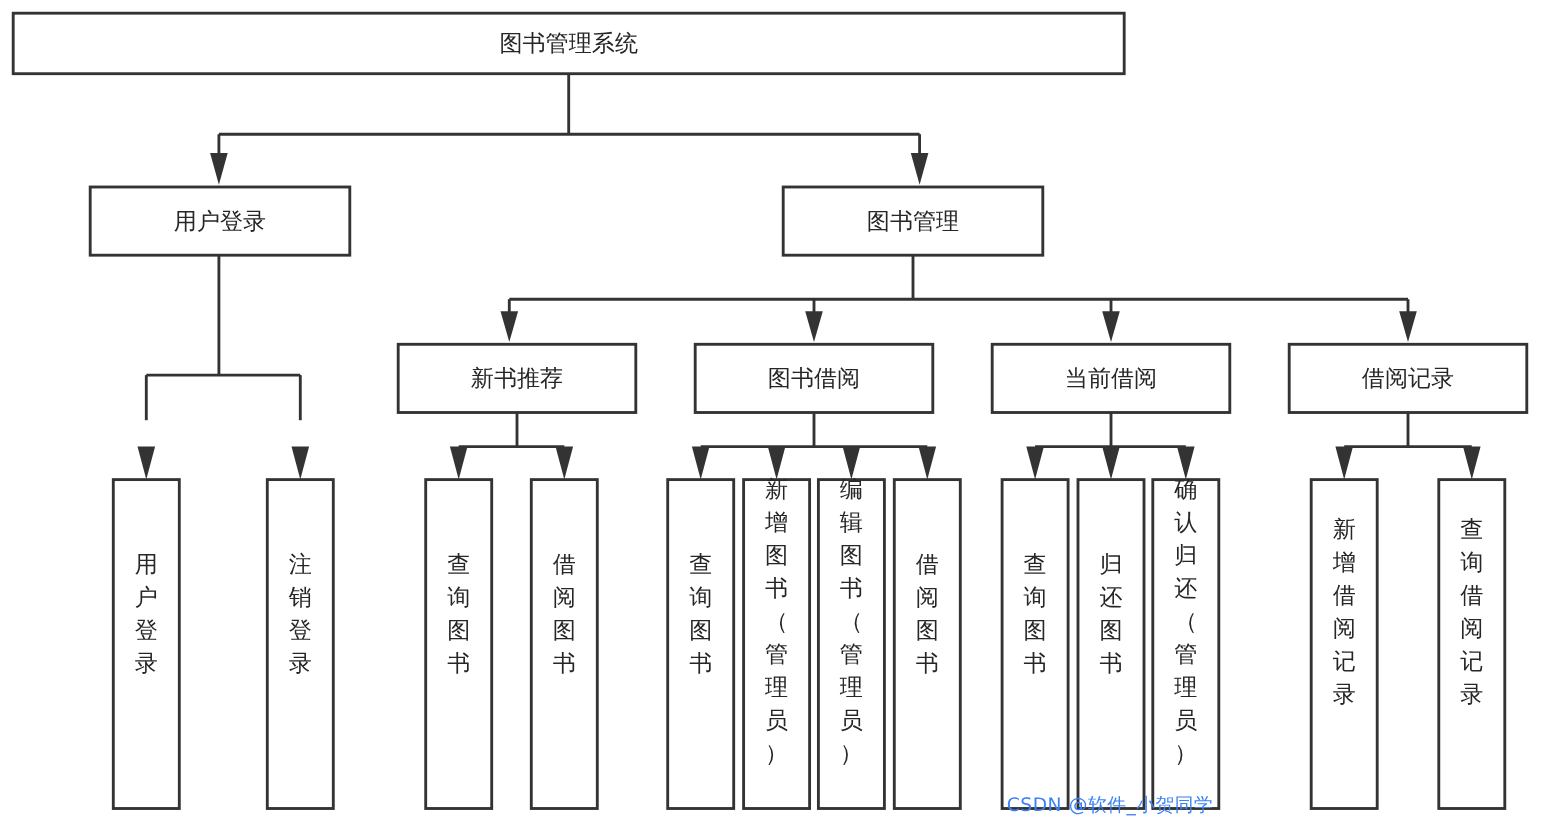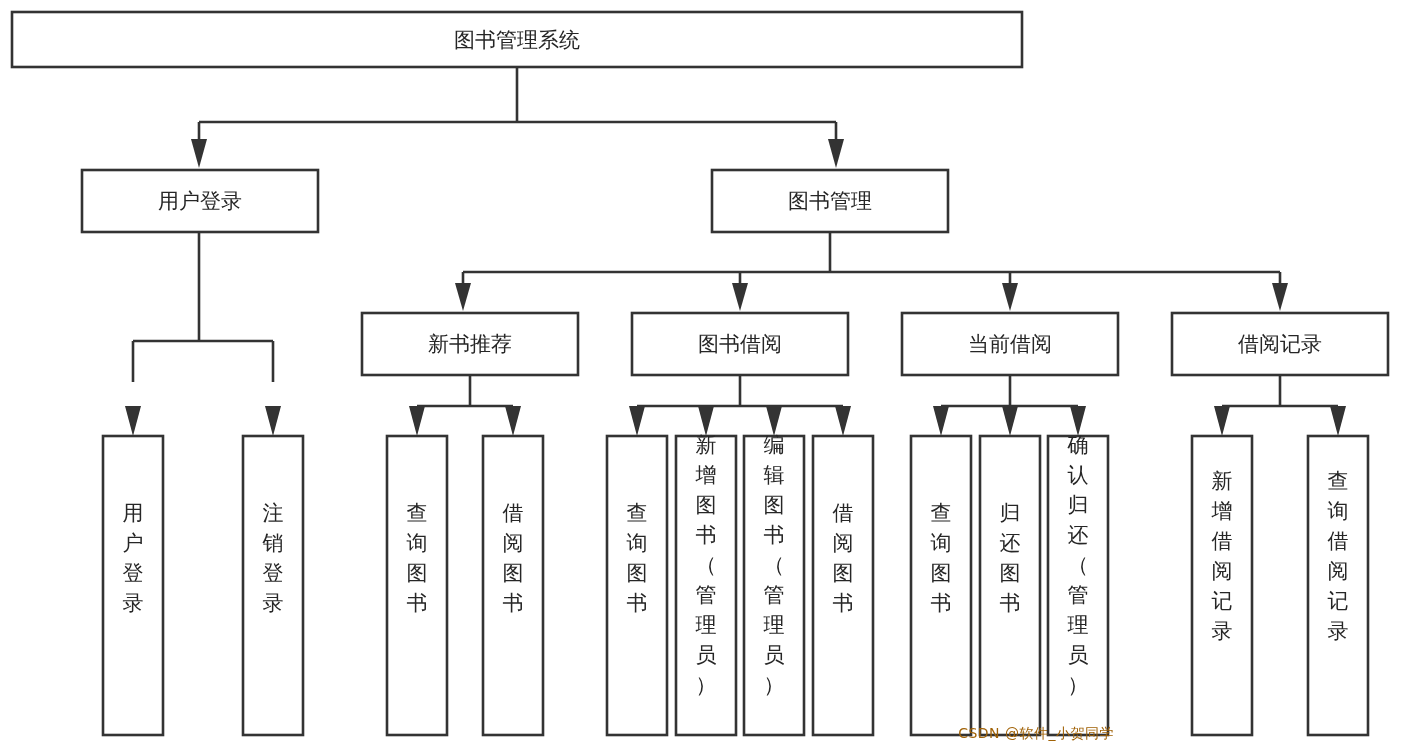--- a/index.html
+++ b/index.html
@@ -48,25 +48,25 @@
     dominant-baseline: middle;
   }
   .node-label-vert {
     fill: #262626;
     font-family: "DejaVu Sans", "Liberation Sans", sans-serif;
     font-size: 21px;
     text-anchor: middle;
   }
   .watermark {
     position: absolute;
-    right: 0;
+    right: 11px;
     bottom: 4px;
     font-family: "DejaVu Sans", "Liberation Sans", sans-serif;
-    font-size: 14px;
-    color: #a16207;
+    font-size: 17px;
+    color: #3b82f6;
     letter-spacing: 0.5px;
     white-space: nowrap;
     user-select: none;
   }
 </style>
 </head>
 <body>
 
 <div id="diagram-root">
 

